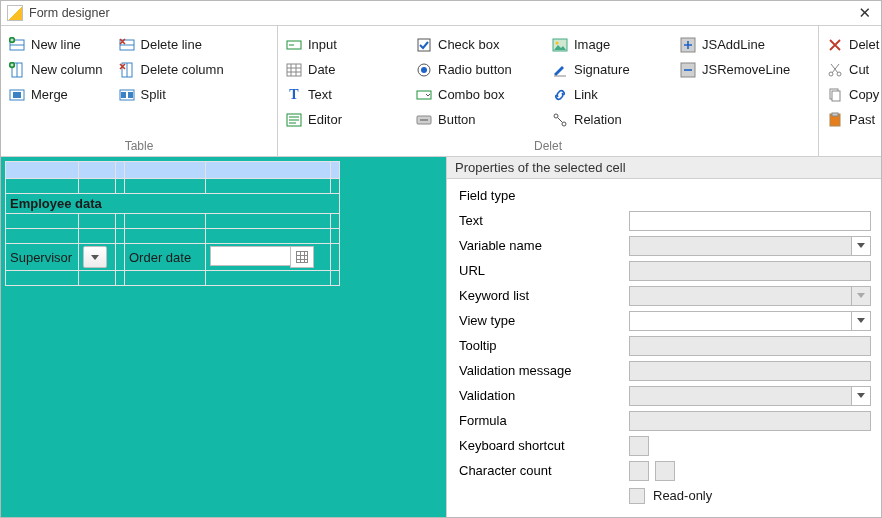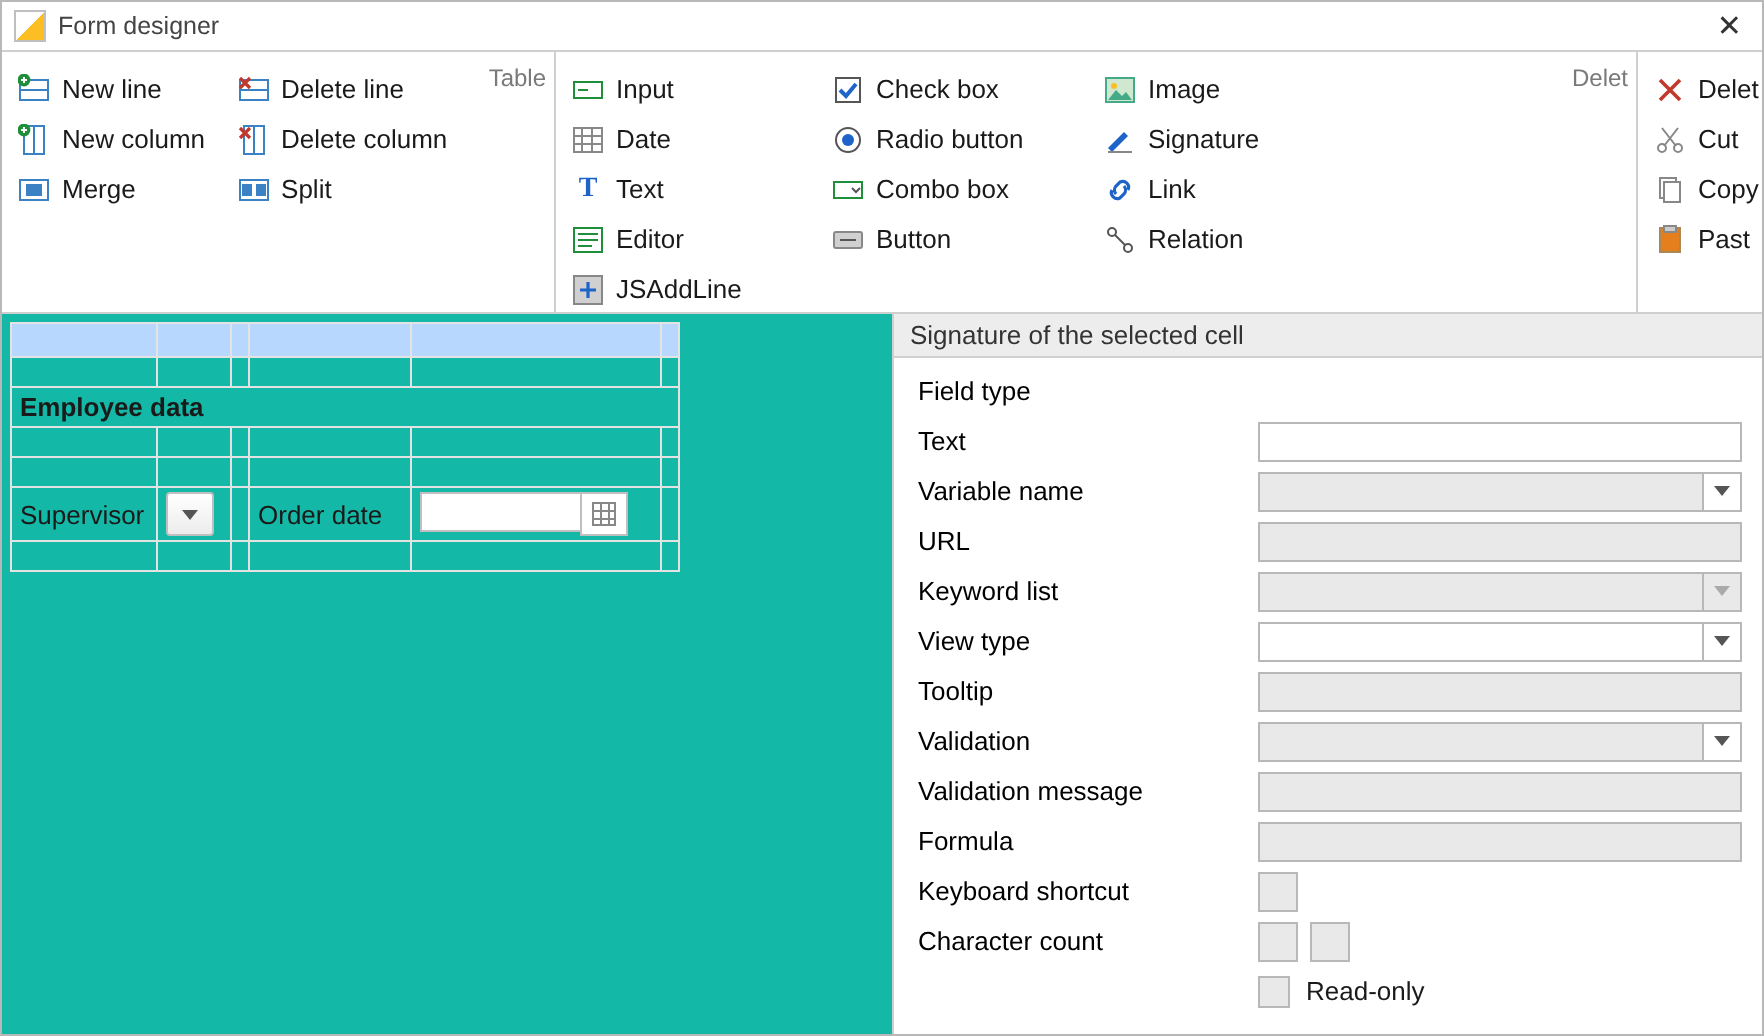--- a/index.html
+++ b/index.html
@@ -18,21 +18,21 @@
   }
   html,body{margin:0;padding:0;font-family:"Segoe UI",Arial,sans-serif;font-size:13px;color:var(--txt);background:var(--bg);}
   .window{width:882px;height:518px;position:relative;border:1px solid var(--border-dark);box-sizing:border-box;overflow:hidden;}
   
   .titlebar{height:24px;border-bottom:1px solid var(--border);display:flex;align-items:center;padding:0 6px;}
   .titlebar .appicon{width:14px;height:14px;margin-right:6px;border:1px solid #bfbfbf;background:linear-gradient(135deg,#fff 0 50%,#fbbf24 50% 100%);}
   .titlebar .title{flex:1;font-size:12.5px;color:#444;}
   .titlebar .close{font-size:15px;color:#333;cursor:pointer;padding:0 4px;}
   
   .ribbon{display:flex;border-bottom:1px solid var(--border);height:130px;}
-  .ribbon-group{border-right:1px solid var(--border);padding:6px 4px 0 4px;display:flex;flex-direction:row;justify-content:space-between;}
+  .ribbon-group{border-right:1px solid var(--border);padding:6px 4px 0 4px;display:flex;flex-direction:column;justify-content:space-between;}
   .ribbon-group.last{border-right:none;}
   .ribbon-items{display:flex;flex-wrap:wrap;align-content:flex-start;}
   .ribbon-col{display:flex;flex-direction:column;margin-right:8px;}
   .ribbon-item{display:flex;align-items:center;height:25px;padding:0 4px;cursor:pointer;white-space:nowrap;}
   .ribbon-item .ico{width:16px;height:16px;margin-right:6px;display:inline-flex;align-items:center;justify-content:center;font-size:12px;}
   .ribbon-label{text-align:center;font-size:12px;color:var(--tab-label);padding-bottom:3px;}
   
   .ico svg{width:16px;height:16px;display:block;}
   
   .content{display:flex;height:calc(100% - 24px - 130px);}
@@ -407,21 +407,21 @@
               <td></td>
               <td></td>
               <td></td>
               <td></td>
             </tr>
       </tbody>
         </table>
     </div>
 
     <div class="right">
-      <div class="right-header">Signature of the selected cell</div>
+      <div class="right-header">Properties of the selected cell</div>
       <div class="props">
         <div class="row">
             <div class="lab">Field type</div>
           </div>
 
         <div class="row">
           <div class="lab">Text</div>
           <div class="field white"></div>
         </div>
 
@@ -459,35 +459,35 @@
               </div>
           </div>
         </div>
 
         <div class="row">
           <div class="lab">Tooltip</div>
           <div class="field"></div>
         </div>
 
         <div class="row">
+          <div class="lab">Validation message</div>
+          <div class="field"></div>
+        </div>
+
+        <div class="row">
           <div class="lab">Validation</div>
           <div class="combo" style="flex:1">
             <div class="field"></div>
             <div class="btn">
                 <span class="tri"></span>
               </div>
           </div>
         </div>
 
         <div class="row">
-          <div class="lab">Validation message</div>
-          <div class="field"></div>
-        </div>
-
-        <div class="row">
           <div class="lab">Formula</div>
           <div class="field"></div>
         </div>
 
         <div class="row">
           <div class="lab">Keyboard shortcut</div>
           <div class="sqbtn small"></div>
         </div>
 
         <div class="row">

